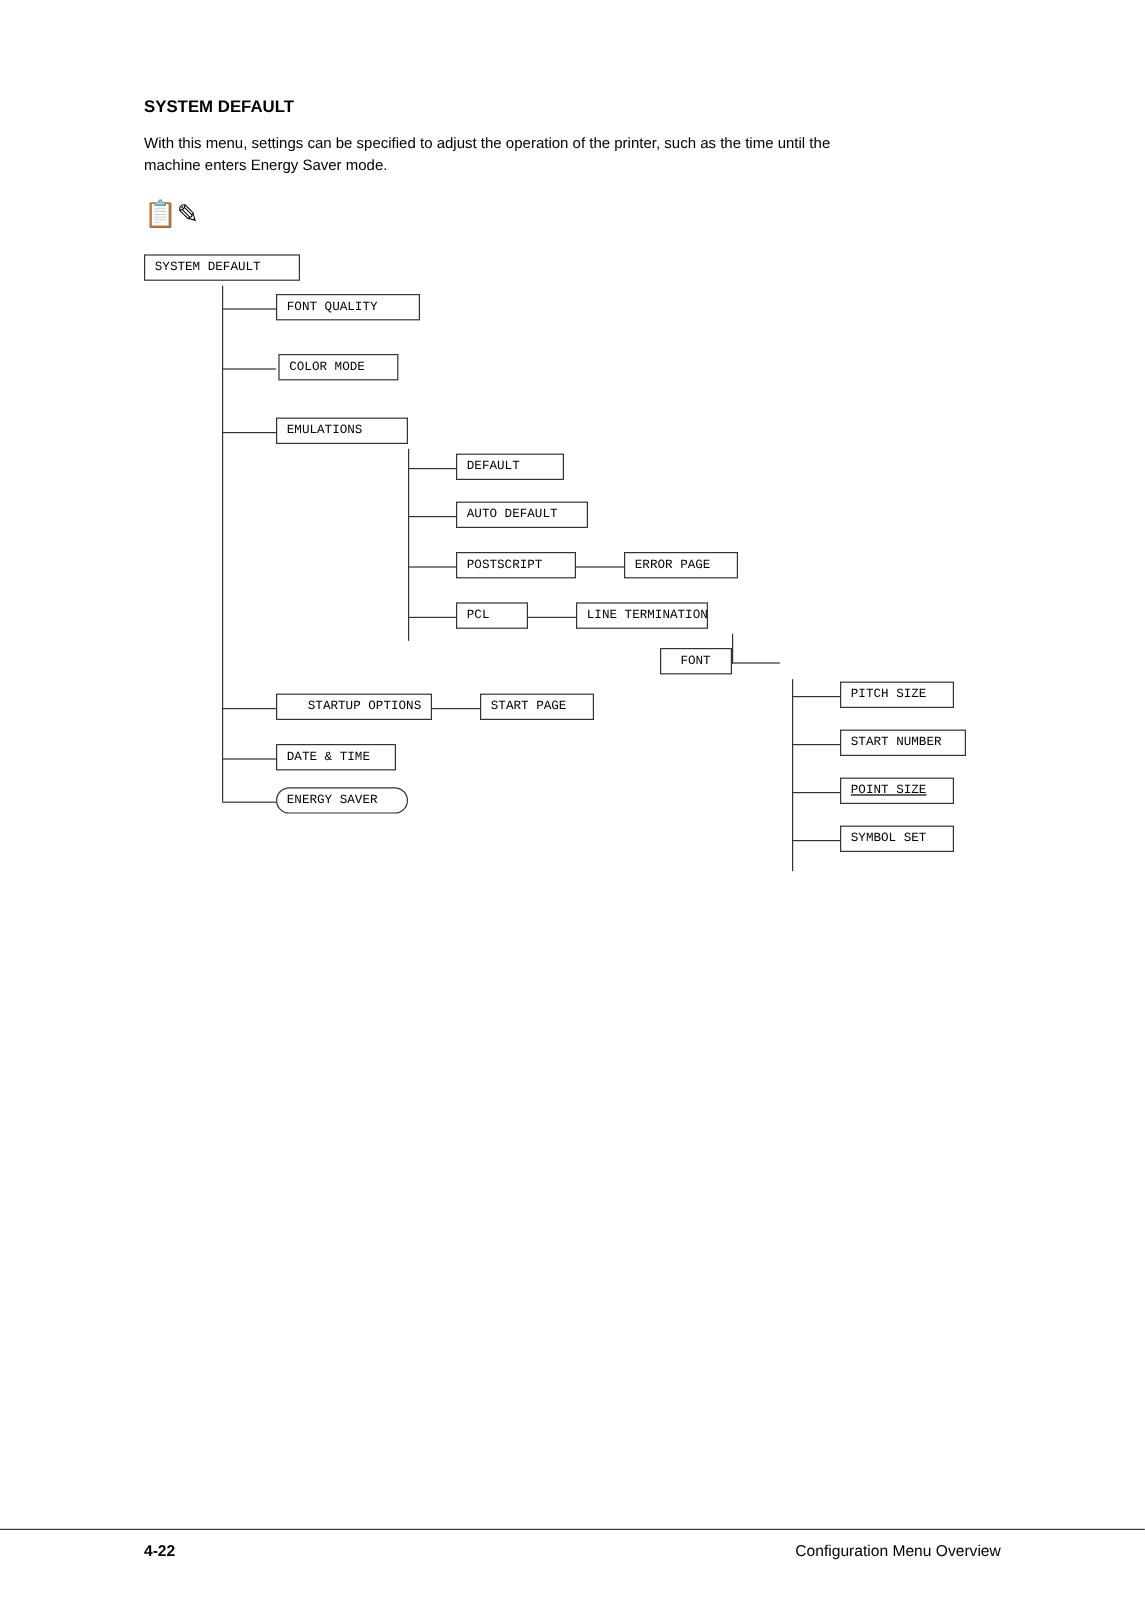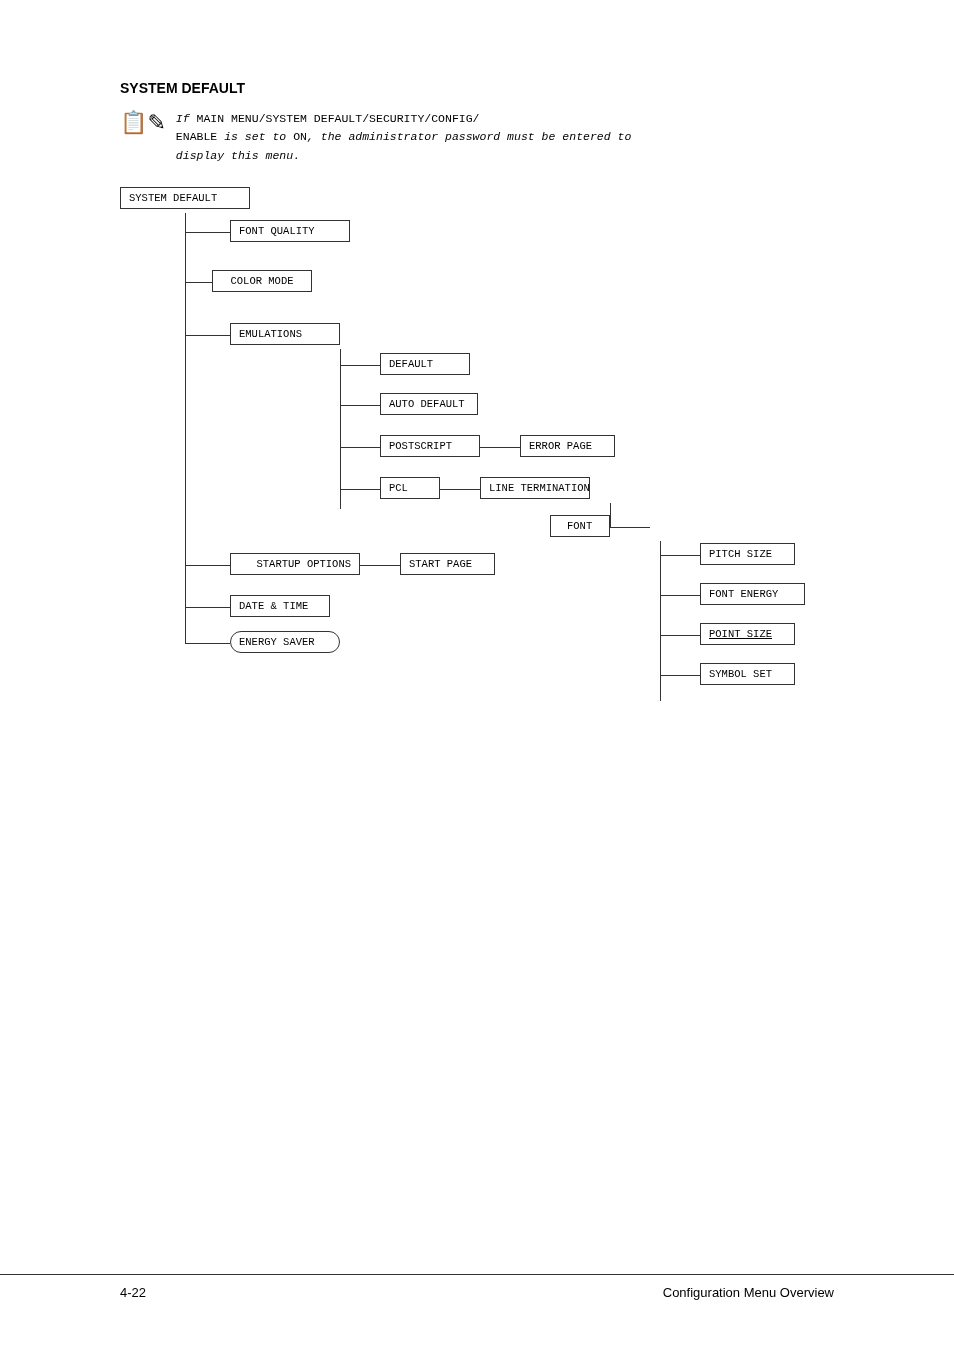--- a/index.html
+++ b/index.html
@@ -93,64 +93,62 @@
       display: flex;
       justify-content: space-between;
       align-items: center;
       padding: 0 120px;
       border-top: 1px solid #333;
       padding-top: 10px;
     }
 
     .footer-left {
       font-size: 13px;
-      font-weight: normal;
+      font-weight: bold;
     }
 
     .footer-right {
       font-size: 13px;
     }
   </style>
 </head>
 <body>
 
 <div class="page">
 
   <h2 class="section-title">SYSTEM DEFAULT</h2>
 
+  <p class="description">With this menu, settings can be specified to adjust the operation of the printer, such as the time until the machine enters Energy Saver mode.</p>
 
   <div class="note-box">
     <div class="note-icon">📋✎</div>
-    <div class="note-text">
-      <span>If </span><span class="mono">MAIN MENU/SYSTEM DEFAULT/SECURITY/CONFIG/<br>ENABLE</span><span> is set to <span class="mono">ON</span>, the administrator password must be entered to<br>display this menu.</span>
-    </div>
   </div>
 
   <div class="tree-container" style="position:relative; height:530px; width:700px;">
 
     <div class="box" style="left:0px; top:0px; width:130px;">SYSTEM DEFAULT</div>
 
     <div class="vline" style="left:65px; top:26px; height:430px;"></div>
 
     <div class="hline" style="left:65px; top:45px; width:45px;"></div>
     <div class="box" style="left:110px; top:33px; width:120px;">FONT QUALITY</div>
 
     <div class="hline" style="left:65px; top:95px; width:45px;"></div>
-    <div class="box" style="left:92px; top:83px; width:100px;text-align:center;">COLOR MODE</div>
+    <div class="box" style="left:112px; top:83px; width:100px;">COLOR MODE</div>
 
     <div class="hline" style="left:65px; top:148px; width:45px;"></div>
     <div class="box" style="left:110px; top:136px; width:110px;">EMULATIONS</div>
 
     <div class="vline" style="left:220px; top:162px; height:160px;"></div>
 
     <div class="hline" style="left:220px; top:178px; width:40px;"></div>
     <div class="box" style="left:260px; top:166px; width:90px;">DEFAULT</div>
 
     <div class="hline" style="left:220px; top:218px; width:40px;"></div>
-    <div class="box" style="left:260px; top:206px; width:98px;">AUTO DEFAULT</div>
+    <div class="box" style="left:260px; top:206px; width:110px;">AUTO DEFAULT</div>
 
     <div class="hline" style="left:220px; top:260px; width:40px;"></div>
     <div class="box" style="left:260px; top:248px; width:100px;">POSTSCRIPT</div>
 
     <div class="hline" style="left:360px; top:260px; width:40px;"></div>
     <div class="box" style="left:400px; top:248px; width:95px;">ERROR PAGE</div>
 
     <div class="hline" style="left:220px; top:302px; width:40px;"></div>
     <div class="box" style="left:260px; top:290px; width:60px;">PCL</div>
 
@@ -161,21 +159,21 @@
     <div class="box" style="left:430px; top:328px; width:60px;padding-left:16px;">FONT</div>
 
     <div class="vline" style="left:490px; top:316px; height:25px;"></div>
 
     <div class="vline" style="left:540px; top:354px; height:160px;"></div>
 
     <div class="hline" style="left:540px; top:368px; width:40px;"></div>
     <div class="box" style="left:580px; top:356px; width:95px;">PITCH SIZE</div>
 
     <div class="hline" style="left:540px; top:408px; width:40px;"></div>
-    <div class="box" style="left:580px; top:396px; width:105px;">FONT ENERGY</div>
+    <div class="box" style="left:580px; top:396px; width:105px;">START NUMBER</div>
 
     <div class="hline" style="left:540px; top:448px; width:40px;"></div>
     <div class="box" style="left:580px; top:436px; width:95px;text-decoration:underline;">POINT SIZE</div>
 
     <div class="hline" style="left:540px; top:488px; width:40px;"></div>
     <div class="box" style="left:580px; top:476px; width:95px;">SYMBOL SET</div>
 
     <div class="hline" style="left:65px; top:378px; width:45px;"></div>
     <div class="box" style="left:110px; top:366px; width:130px;text-align:right;">STARTUP OPTIONS</div>
 

